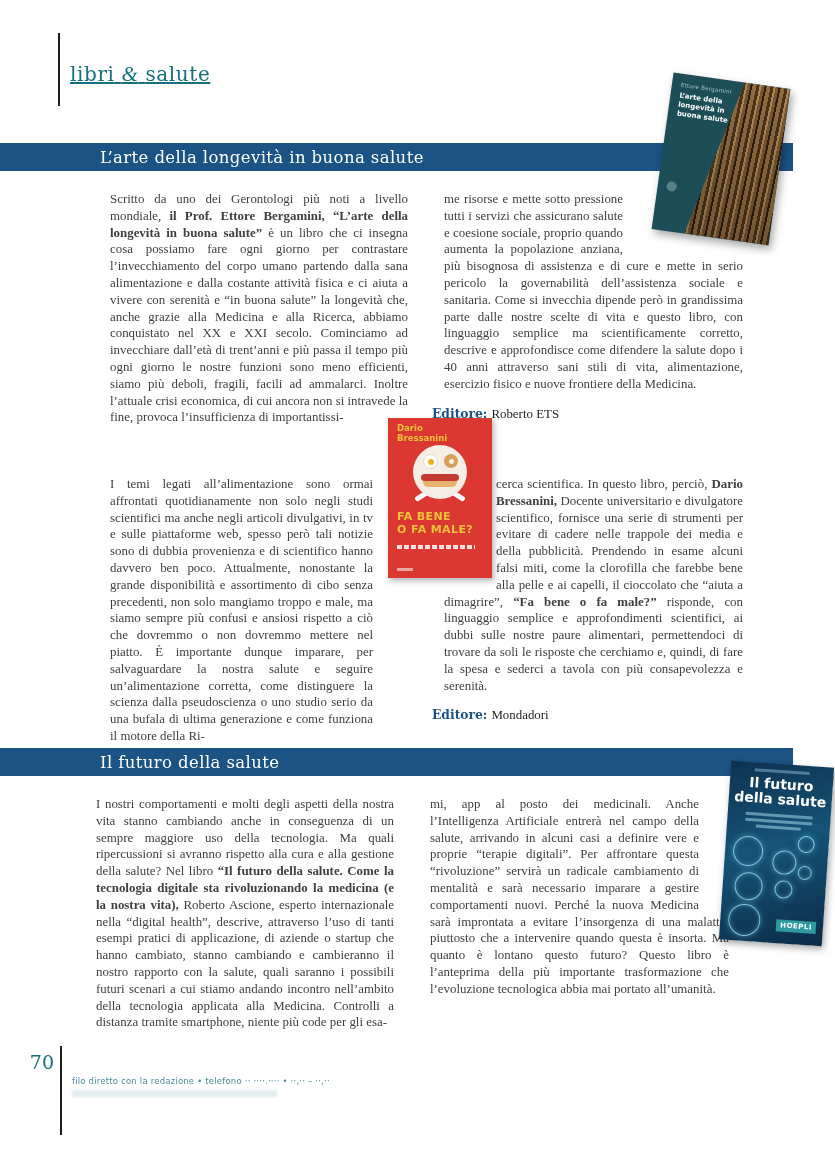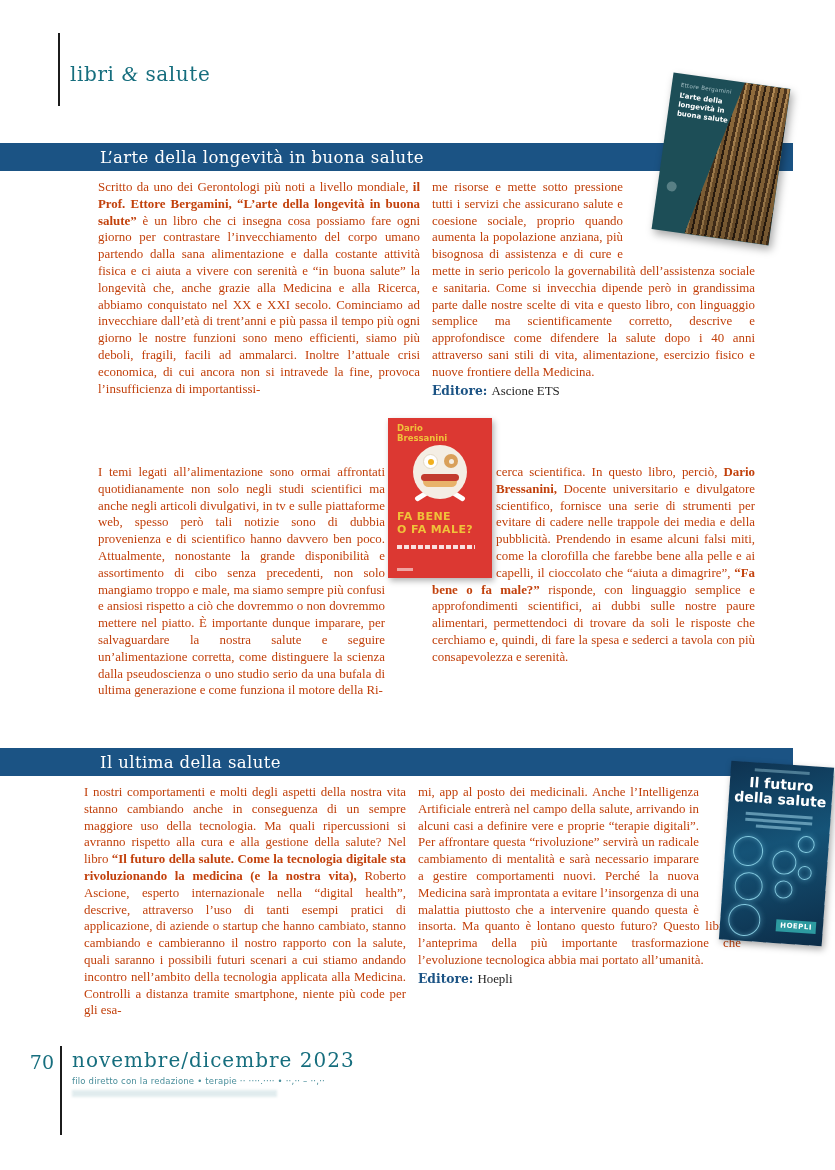--- a/index.html
+++ b/index.html
@@ -2,40 +2,40 @@
 <html lang="it"><head>
 <meta charset="utf-8">
 <style>
   html,body{margin:0;padding:0;background:#f4f4f4;}
   .page{position:relative;width:835px;height:1170px;background:#ffffff;margin:0 auto;overflow:hidden;
         font-family:"Liberation Serif", serif;}
 
   
   .kicker-rule{position:absolute;left:58px;top:33px;width:2px;height:73px;background:#1c1c1c;}
   .kicker{position:absolute;left:70px;top:62px;font-family:"DejaVu Serif", serif;font-size:20px;
-          color:#166e7e;letter-spacing:.6px;}
+          color:#166e7e;letter-spacing:.6px;text-decoration:underline;}
   .kicker .amp{font-style:italic;font-family:"Liberation Serif", serif;font-size:21px;}
 
   
   .bar{position:absolute;left:0;width:793px;height:28px;background:#1b5384;}
   .bar-title{position:absolute;left:100px;top:50%;transform:translateY(-50%);color:#ffffff;
              font-family:"DejaVu Serif", serif;font-size:16.5px;letter-spacing:.4px;white-space:nowrap;}
   #bar1{top:143px;} #bar2{top:428px;} #bar3{top:748px;}
 
   
   .cols{position:absolute;display:flex;}
   #cols1{left:98px;top:179px;width:657px;}
   #cols2{left:98px;top:464px;width:657px;}
   #cols3{left:84px;top:784px;width:657px;}
   .col{position:relative;}
   #cols1 .col-l{width:322px;margin-right:12px;} #cols1 .col-r{width:323px;}
   #cols2 .col-l{width:287px;margin-right:47px;} #cols2 .col-r{width:323px;}
   #cols3 .col-l{width:322px;margin-right:12px;} #cols3 .col-r{width:323px;}
 
-  .bt{margin:0;font-size:12.9px;line-height:16.8px;color:#c2410c;text-align:justify;
+  .bt{margin:12px;font-size:12.9px;line-height:16.8px;color:#404040;text-align:justify;
       font-family:"Liberation Serif", serif;}
   .bt .b{font-weight:bold;}
 
   .spacer{background:transparent;}
   .sp-r1{float:right;width:132px;height:72px;}
   .sp-l2{float:left;width:64px;height:114px;}
   .sp-r3{float:right;width:42px;height:120px;}
 
   .meta{margin-top:1px;font-size:12.9px;line-height:17px;color:#1f1f1f;}
   .lab{font-family:"DejaVu Serif", serif;font-weight:bold;color:#1b5384;font-size:12.3px;margin-right:4px;}
@@ -123,41 +123,42 @@
     <span class="bar-title">L’arte della longevità in buona salute</span>
   </div>
   <div class="cols" id="cols1">
     <div class="col col-l">
       <p class="bt"><span>Scritto da uno dei Gerontologi più noti a livello mondiale, </span><span class="b">il Prof. Ettore Bergamini, “L’arte della longevità in buona salute”</span><span> è un libro che ci insegna cosa possiamo fare ogni giorno per contrastare l’invecchiamento del corpo umano partendo dalla sana alimentazione e dalla costante attività fisica e ci aiuta a vivere con serenità e “in buona salute” la longevità che, anche grazie alla Medicina e alla Ricerca, abbiamo conquistato nel XX e XXI secolo. Cominciamo ad invecchiare dall’età di trent’anni e più passa il tempo più ogni giorno le nostre funzioni sono meno efficienti, siamo più deboli, fragili, facili ad ammalarci. Inoltre l’attuale crisi economica, di cui ancora non si intravede la fine, provoca l’insufficienza di importantissi-</span></p>
     </div>
     <div class="col col-r">
       <div class="spacer sp-r1"></div>
       <p class="bt"><span>me risorse e mette sotto pressione tutti i servizi che assicurano salute e coesione sociale, proprio quando aumenta la popolazione anziana, più bisognosa di assistenza e di cure e mette in serio pericolo la governabilità dell’assistenza sociale e sanitaria. Come si invecchia dipende però in grandissima parte dalle nostre scelte di vita e questo libro, con linguaggio semplice ma scientificamente corretto, descrive e approfondisce come difendere la salute dopo i 40 anni attraverso sani stili di vita, alimentazione, esercizio fisico e nuove frontiere della Medicina.</span></p>
       <div class="meta">
-        <div><span class="lab">Editore:</span><span>Ascione ETS</span></div>
+        <div><span class="lab">Editore:</span><span>Roberto ETS</span></div>
       </div>
     </div>
   </div>
 
   <div class="cover1">
     <div class="c1-bark"></div>
     <div class="c1-shade"></div>
     <div class="c1-author">Ettore Bergamini</div>
     <div class="c1-title">L’arte della longevità in buona salute</div>
     <div class="c1-mark"></div>
   </div>
 
   <div class="cols" id="cols2">
     <div class="col col-l">
       <p class="bt"><span>I temi legati all’alimentazione sono ormai affrontati quotidianamente non solo negli studi scientifici ma anche negli articoli divulgativi, in tv e sulle piattaforme web, spesso però tali notizie sono di dubbia provenienza e di scientifico hanno davvero ben poco. Attualmente, nonostante la grande disponibilità e assortimento di cibo senza precedenti, non solo mangiamo troppo e male, ma siamo sempre più confusi e ansiosi rispetto a ciò che dovremmo o non dovremmo mettere nel piatto. È importante dunque imparare, per salvaguardare la nostra salute e seguire un’alimentazione corretta, come distinguere la scienza dalla pseudoscienza o uno studio serio da una bufala di ultima generazione e come funziona il motore della Ri-</span></p>
     </div>
     <div class="col col-r">
       <div class="spacer sp-l2"></div>
       <p class="bt"><span>cerca scientifica. In questo libro, perciò, </span><span class="b">Dario Bressanini,</span><span> Docente universitario e divulgatore scientifico, fornisce una serie di strumenti per evitare di cadere nelle trappole dei media e della pubblicità. Prendendo in esame alcuni falsi miti, come la clorofilla che farebbe bene alla pelle e ai capelli, il cioccolato che “aiuta a dimagrire”, </span><span class="b">“Fa bene o fa male?”</span><span> risponde, con linguaggio semplice e approfondimenti scientifici, ai dubbi sulle nostre paure alimentari, permettendoci di trovare da soli le risposte che cerchiamo e, quindi, di fare la spesa e sederci a tavola con più consapevolezza e serenità.</span></p>
       <div class="meta">
+        <div><span class="lab">Editore:</span><span>Mondadori</span></div>
       </div>
     </div>
   </div>
 
   <div class="cover2">
     <div class="c2-author">Dario Bressanini</div>
     <div class="c2-fork"></div>
     <div class="c2-knife"></div>
     <div class="c2-plate">
       <div class="c2-egg">
@@ -168,31 +169,30 @@
         </div>
       <div class="c2-bun"></div>
       <div class="c2-sausage"></div>
     </div>
     <div class="c2-title"><span>FA BENE</span><br><span>O FA MALE?</span></div>
     <div class="c2-sub"></div>
     <div class="c2-mark"></div>
   </div>
 
   <div class="bar" id="bar3">
-    <span class="bar-title">Il ultima della salute</span>
+    <span class="bar-title">Il futuro della salute</span>
   </div>
   <div class="cols" id="cols3">
     <div class="col col-l">
       <p class="bt"><span>I nostri comportamenti e molti degli aspetti della nostra vita stanno cambiando anche in conseguenza di un sempre maggiore uso della tecnologia. Ma quali ripercussioni si avranno rispetto alla cura e alla gestione della salute? Nel libro </span><span class="b">“Il futuro della salute. Come la tecnologia digitale sta rivoluzionando la medicina (e la nostra vita),</span><span> Roberto Ascione, esperto internazionale nella “digital health”, descrive, attraverso l’uso di tanti esempi pratici di applicazione, di aziende o startup che hanno cambiato, stanno cambiando e cambieranno il nostro rapporto con la salute, quali saranno i possibili futuri scenari a cui stiamo andando incontro nell’ambito della tecnologia applicata alla Medicina. Controlli a distanza tramite smartphone, niente più code per gli esa-</span></p>
     </div>
     <div class="col col-r">
       <div class="spacer sp-r3"></div>
       <p class="bt"><span>mi, app al posto dei medicinali. Anche l’Intelligenza Artificiale entrerà nel campo della salute, arrivando in alcuni casi a definire vere e proprie “terapie digitali”. Per affrontare questa “rivoluzione” servirà un radicale cambiamento di mentalità e sarà necessario imparare a gestire comportamenti nuovi. Perché la nuova Medicina sarà improntata a evitare l’insorgenza di una malattia piuttosto che a intervenire quando questa è insorta. Ma quanto è lontano questo futuro? Questo libro è l’anteprima della più importante trasformazione che l’evoluzione tecnologica abbia mai portato all’umanità.</span></p>
       <div class="meta">
-        <div><span class="lab">Editore:</span><span>Hoepli</span></div>
       </div>
     </div>
   </div>
 
   <div class="cover3">
     <div class="c3-topline"></div>
     <div class="c3-title"><span>Il futuro</span><br><span>della salute</span></div>
     <div class="c3-sub c3-s1"></div>
     <div class="c3-sub c3-s2"></div>
     <div class="c3-sub c3-s3"></div>
@@ -201,17 +201,16 @@
     <div class="bub bub3"></div>
     <div class="bub bub4"></div>
     <div class="bub bub5"></div>
     <div class="bub bub6"></div>
     <div class="bub bub7"></div>
     <div class="c3-hoepli">HOEPLI</div>
   </div>
 
   <div class="f-pagenum">70</div>
   <div class="f-rule"></div>
-  <div class="f-issue">novembre/dicembre 2023</div>
-  <div class="f-contact">filo diretto con la redazione • terapie ·· ····.···· • ··,·· – ··,··</div>
+  <div class="f-contact">filo diretto con la redazione • telefono ·· ····.···· • ··,·· – ··,··</div>
   <div class="f-contact2"></div>
 
 </div>
 
 </body></html>

